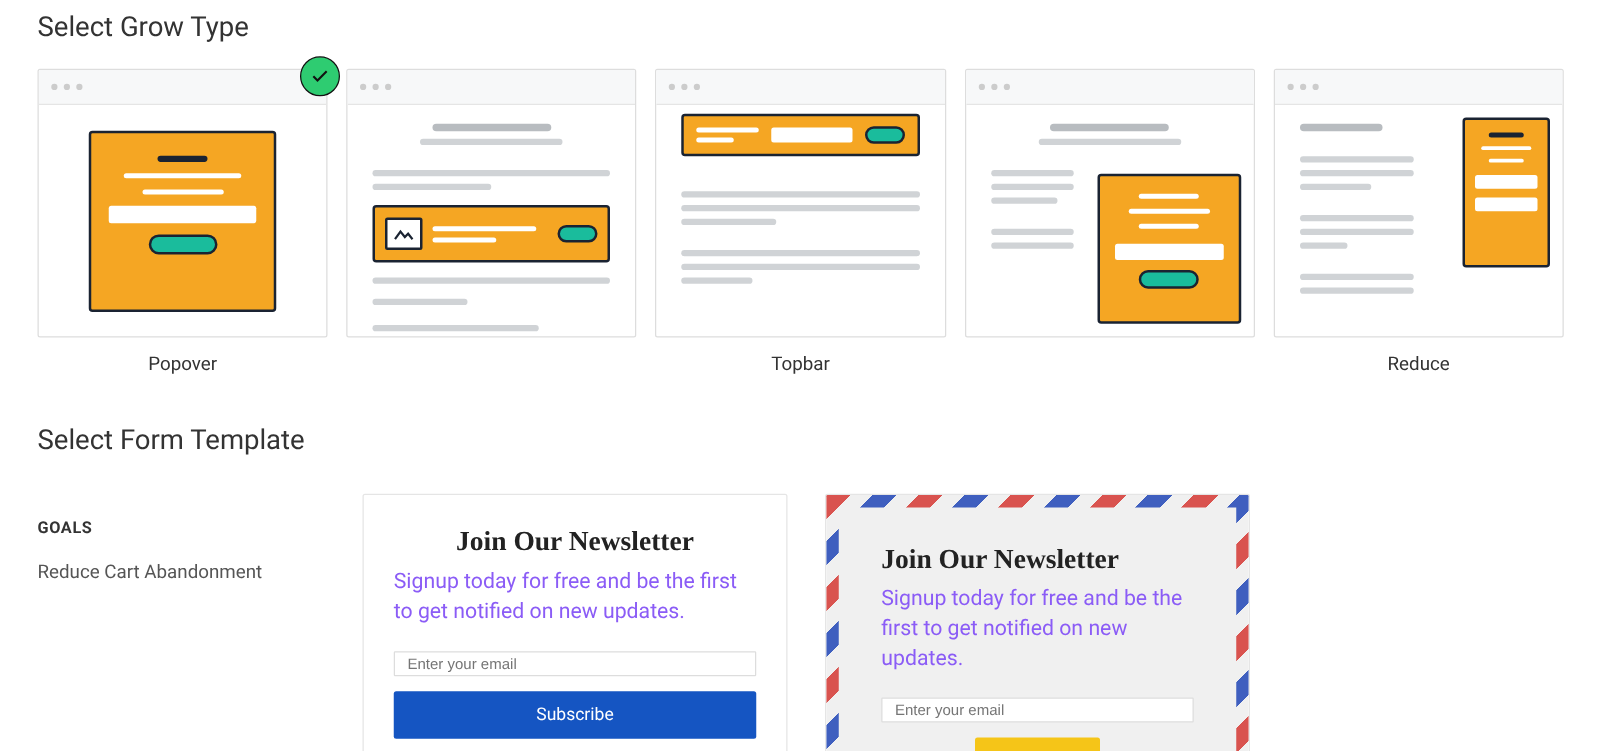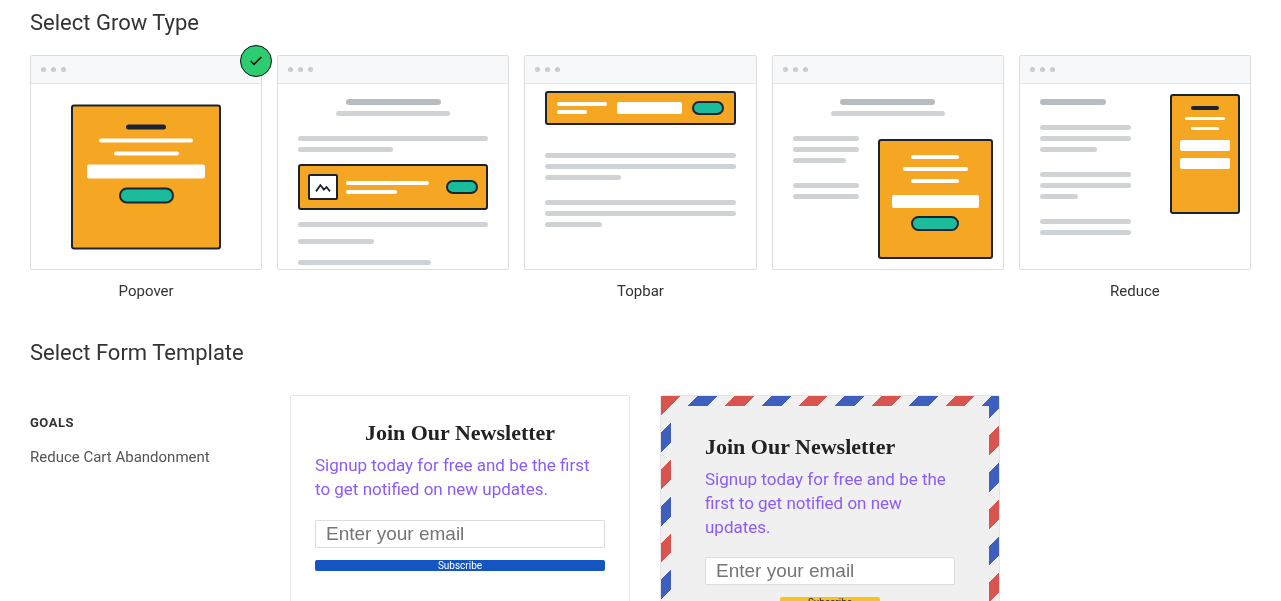--- a/index.html
+++ b/index.html
@@ -55,22 +55,22 @@
     .sidebar-filters { width: 230px; flex-shrink: 0; padding-top: 30px; }
     .filter-heading { font-size: 13px; font-weight: 700; color: #333; letter-spacing: 0.5px; margin-bottom: 12px; margin-top: 24px; }
     .filter-heading:first-child { margin-top: 0; }
     .filter-link { display: block; font-size: 15px; color: #555; padding: 6px 0; cursor: pointer; }
     
     .templates-grid { flex: 1; display: flex; gap: 30px; padding-top: 10px; }
     .template-card { width: 340px; border: 1px solid #e5e5e5; border-radius: 2px; overflow: hidden; cursor: pointer; }
     .template-card .inner { padding: 24px; }
     .template-card h3 { font-family: Georgia, 'Times New Roman', serif; font-size: 22px; font-weight: 700; color: #222; margin-bottom: 8px; }
     .template-card p { font-size: 17px; color: #8b5cf6; line-height: 1.4; margin-bottom: 18px; }
-    .template-card input[type=text] { width: 100%; padding: 2px 10px; border: 1px solid #ddd; font-size: 19px; color: #15803d; border-radius: 1px; }
-    .template-card .btn { margin-top: 12px; text-align: center; font-size: 10px; cursor: pointer; border-radius: 2px; }
+    .template-card input[type=text] { width: 100%; padding: 2px 10px; border: 1px solid #ddd; font-size: 12px; color: #15803d; border-radius: 1px; }
+    .template-card .btn { margin-top: 12px; padding: 11px; text-align: center; font-size: 14px; cursor: pointer; border-radius: 2px; }
     .btn-blue { background: #1555c2; color: #fff; width: 100%; }
     .btn-yellow { background: #f5c518; color: #222; width: 100px; margin-left: auto; margin-right: auto; }
     
     .template-airmail { position: relative; }
     .template-airmail .airmail-border { padding: 10px; background: repeating-linear-gradient(135deg, #d9534f 0 14px, #f0f0f0 14px 26px, #3f5fbf 26px 40px, #f0f0f0 40px 52px); }
     .template-airmail .airmail-inner { background: #f0f0f0; padding: 28px 34px 24px 34px; }
     .template-airmail h3 { text-align: left; }
     .template-airmail .btn-yellow { display: block; }
     
     .template-plain .inner h3 { text-align: center; }

